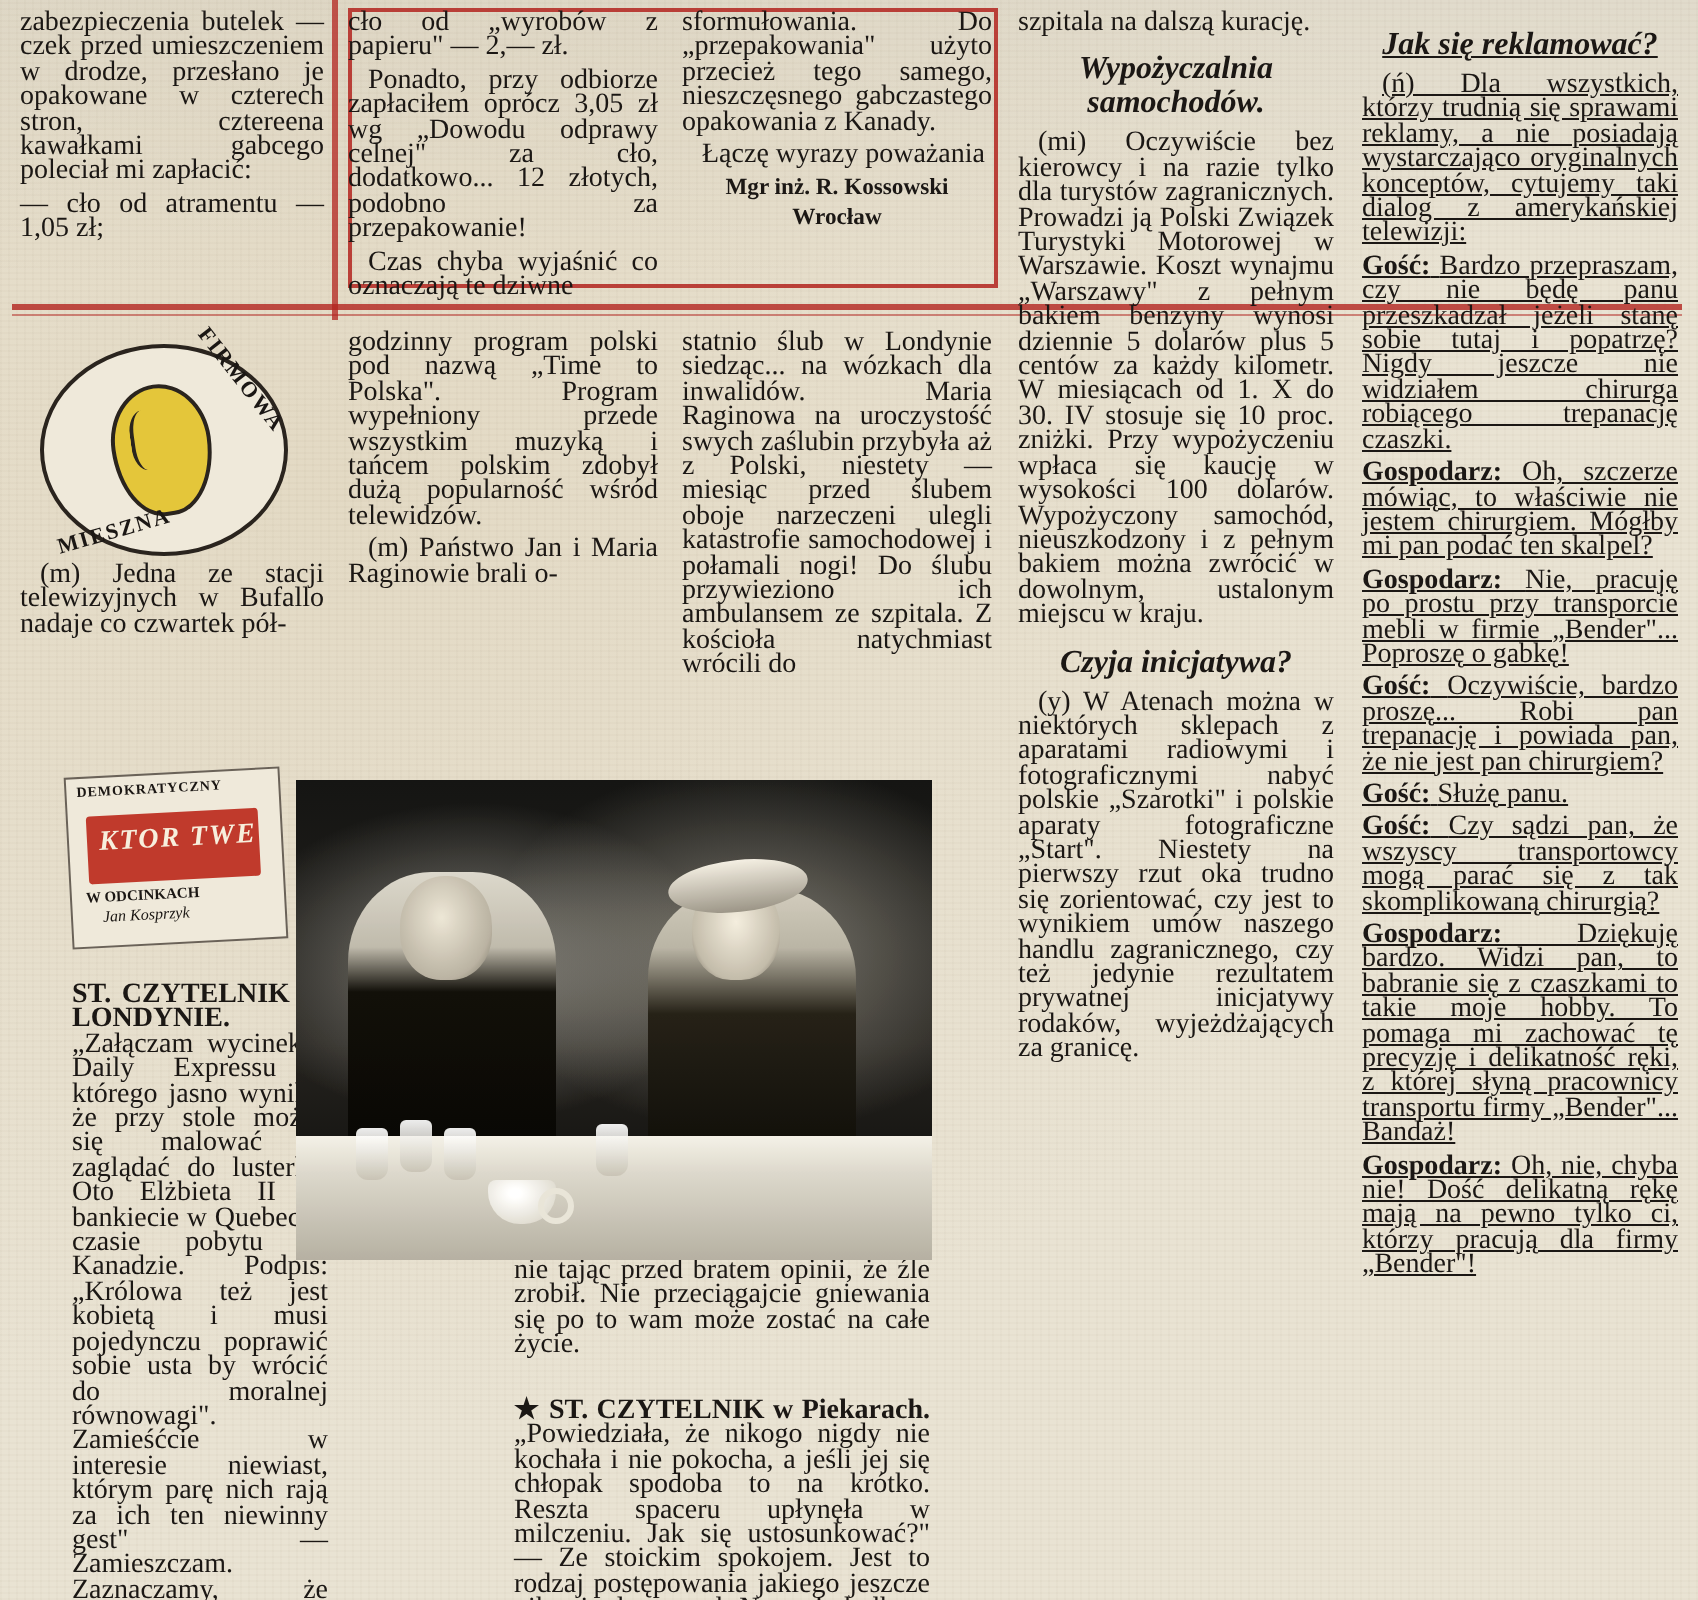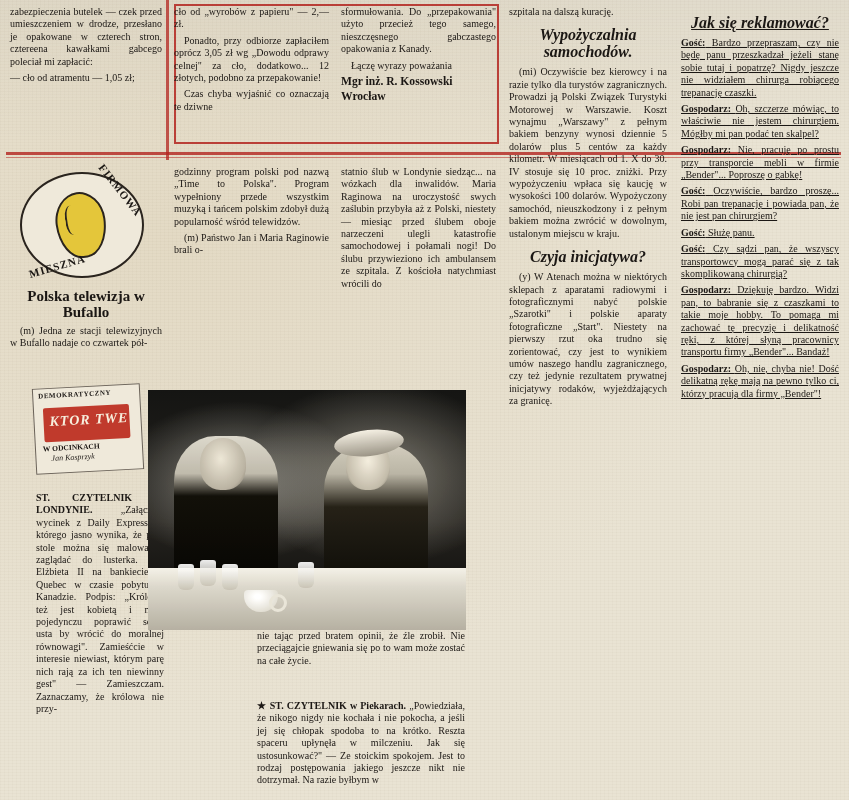--- a/index.html
+++ b/index.html
@@ -29,21 +29,21 @@
   
   .col{position:absolute;}
   .c1{left:10px;width:152px;}
   .c2{left:174px;width:155px;}
   .c3{left:341px;width:155px;}
   .c4{left:509px;width:158px;}
   .c5{left:681px;width:158px;}
 
   p{
     margin:0 0 4px 0;
-    font-size:10px;
+    font-size:14px;
     line-height:12.4px;
     text-align:justify;
     text-justify:inter-word;
     hyphens:auto;
   }
   .ind{text-indent:10px;}
   .hd{
     font-family:"Liberation Serif", serif;
     font-weight:bold;
     font-size:15px;
@@ -53,21 +53,21 @@
   }
   .hd-ital{
     font-style:italic;
     font-weight:bold;
     font-size:16px;
     line-height:17px;
     text-align:center;
     margin:8px 0 6px 0;
   }
   .sig{
-    text-align:left;font-weight:bold;font-size:11.6px;line-height:12.6px;margin:2px 0 0 0;
+    text-align:center;font-weight:bold;font-size:11.6px;line-height:12.6px;margin:2px 0 0 0;
   }
   b.inl{font-weight:bold;}
 
   
   .redframe{
     position:absolute;
     left:174px;top:4px;width:325px;height:140px;
     border:2px solid #b3241f;
     box-sizing:border-box;
     pointer-events:none;
@@ -220,21 +220,20 @@
 
   <div class="logo">
     <div class="circle">
       <div class="lemon"></div>
     </div>
     <div class="firmowa">FIRMOWA</div>
     <div class="mieszna">MIESZNA</div>
   </div>
 
   <div class="col c1" style="top:282px;">
-    <div class="hd">Polska telewizja w Bufallo</div>
     <p class="ind">(m) Jedna ze stacji telewizyjnych w Bufallo nadaje co czwartek pół-</p>
   </div>
 
   <div class="stamp">
     <div class="box"></div>
     <div class="t1">DEMOKRATYCZNY</div>
     <div class="red">
         <span>KTOR TWE</span>
       </div>
     <div class="t2">W ODCINKACH</div>
@@ -293,20 +292,21 @@
   <div class="col c4" style="top:6px;">
     <p>szpitala na dalszą kurację.</p>
     <div class="hd-ital">Wypożyczalnia samochodów.</div>
     <p class="ind">(mi) Oczywiście bez kierowcy i na razie tylko dla turystów zagranicznych. Prowadzi ją Polski Związek Turystyki Motorowej w Warszawie. Koszt wynajmu „Warszawy" z pełnym bakiem benzyny wynosi dziennie 5 dolarów plus 5 centów za każdy kilometr. W miesiącach od 1. X do 30. IV stosuje się 10 proc. zniżki. Przy wypożyczeniu wpłaca się kaucję w wysokości 100 dolarów. Wypożyczony samochód, nieuszkodzony i z pełnym bakiem można zwrócić w dowolnym, ustalonym miejscu w kraju.</p>
     <div class="hd-ital">Czyja inicjatywa?</div>
     <p class="ind">(y) W Atenach można w niektórych sklepach z aparatami radiowymi i fotograficznymi nabyć polskie „Szarotki" i polskie aparaty fotograficzne „Start". Niestety na pierwszy rzut oka trudno się zorientować, czy jest to wynikiem umów naszego handlu zagranicznego, czy też jedynie rezultatem prywatnej inicjatywy rodaków, wyjeżdżających za granicę.</p>
   </div>
 
   <div class="col c5" style="top:6px;text-decoration:underline;">
     <div class="hd-ital">Jak się reklamować?</div>
+    <p class="ind">(ń) Dla wszystkich, którzy trudnią się sprawami reklamy, a nie posiadają wystarczająco oryginalnych konceptów, cytujemy taki dialog z amerykańskiej telewizji:</p>
 
     <p><b class="inl">Gość:</b> <span>Bardzo przepraszam, czy nie będę panu przeszkadzał jeżeli stanę sobie tutaj i popatrzę? Nigdy jeszcze nie widziałem chirurga robiącego trepanację czaszki.</span></p>
     <p><b class="inl">Gospodarz:</b> <span>Oh, szczerze mówiąc, to właściwie nie jestem chirurgiem. Mógłby mi pan podać ten skalpel?</span></p>
     <p><b class="inl">Gospodarz:</b> <span>Nie, pracuję po prostu przy transporcie mebli w firmie „Bender"... Poproszę o gabkę!</span></p>
     <p><b class="inl">Gość:</b> <span>Oczywiście, bardzo proszę... Robi pan trepanację i powiada pan, że nie jest pan chirurgiem?</span></p>
     <p><b class="inl">Gość:</b> <span>Służę panu.</span></p>
     <p><b class="inl">Gość:</b> <span>Czy sądzi pan, że wszyscy transportowcy mogą parać się z tak skomplikowaną chirurgią?</span></p>
     <p><b class="inl">Gospodarz:</b> <span>Dziękuję bardzo. Widzi pan, to babranie się z czaszkami to takie moje hobby. To pomaga mi zachować tę precyzję i delikatność ręki, z której słyną pracownicy transportu firmy „Bender"... Bandaż!</span></p>
     <p><b class="inl">Gospodarz:</b> <span>Oh, nie, chyba nie! Dość delikatną rękę mają na pewno tylko ci, którzy pracują dla firmy „Bender"!</span></p>
   </div>

